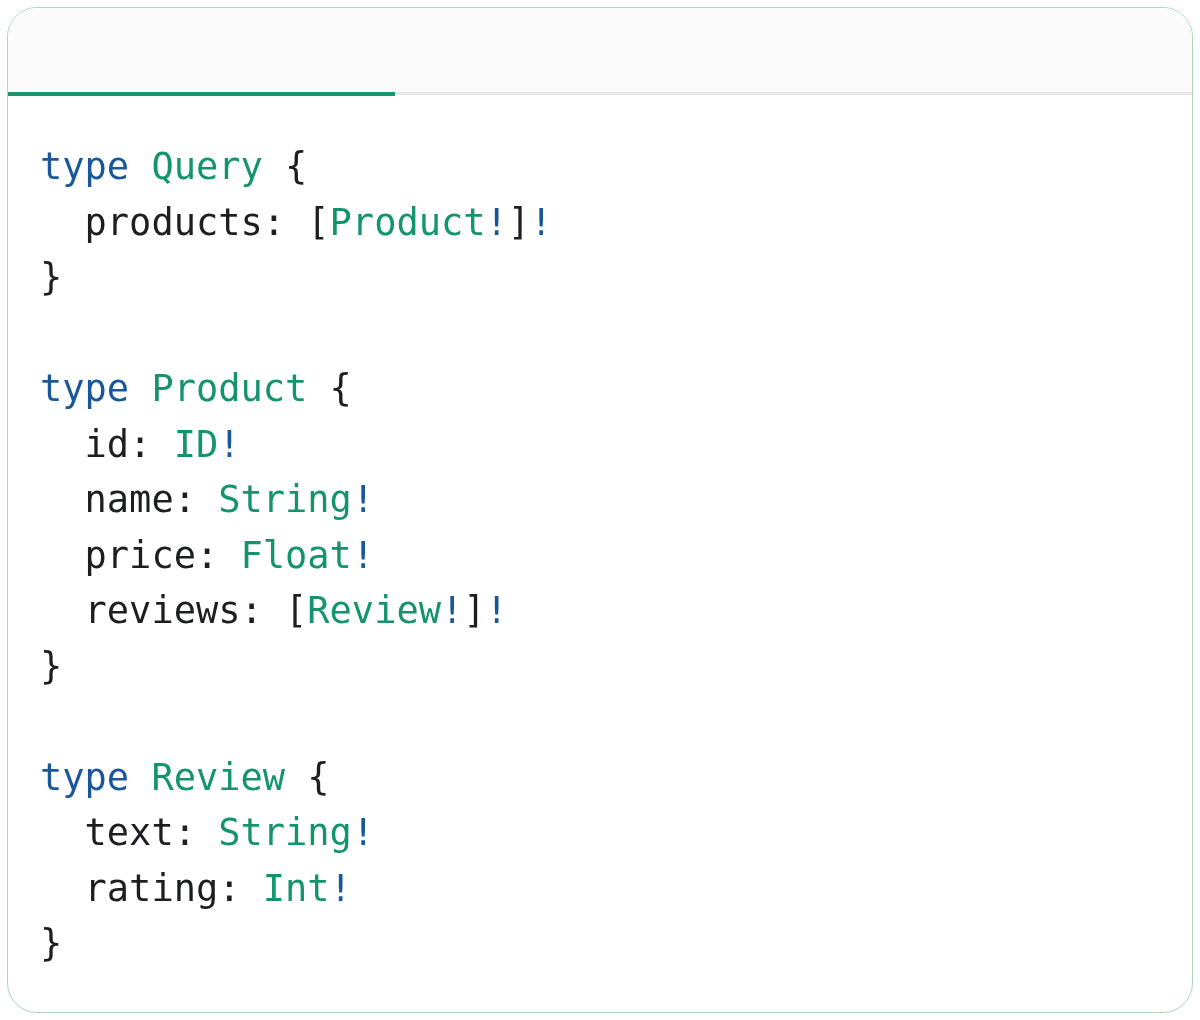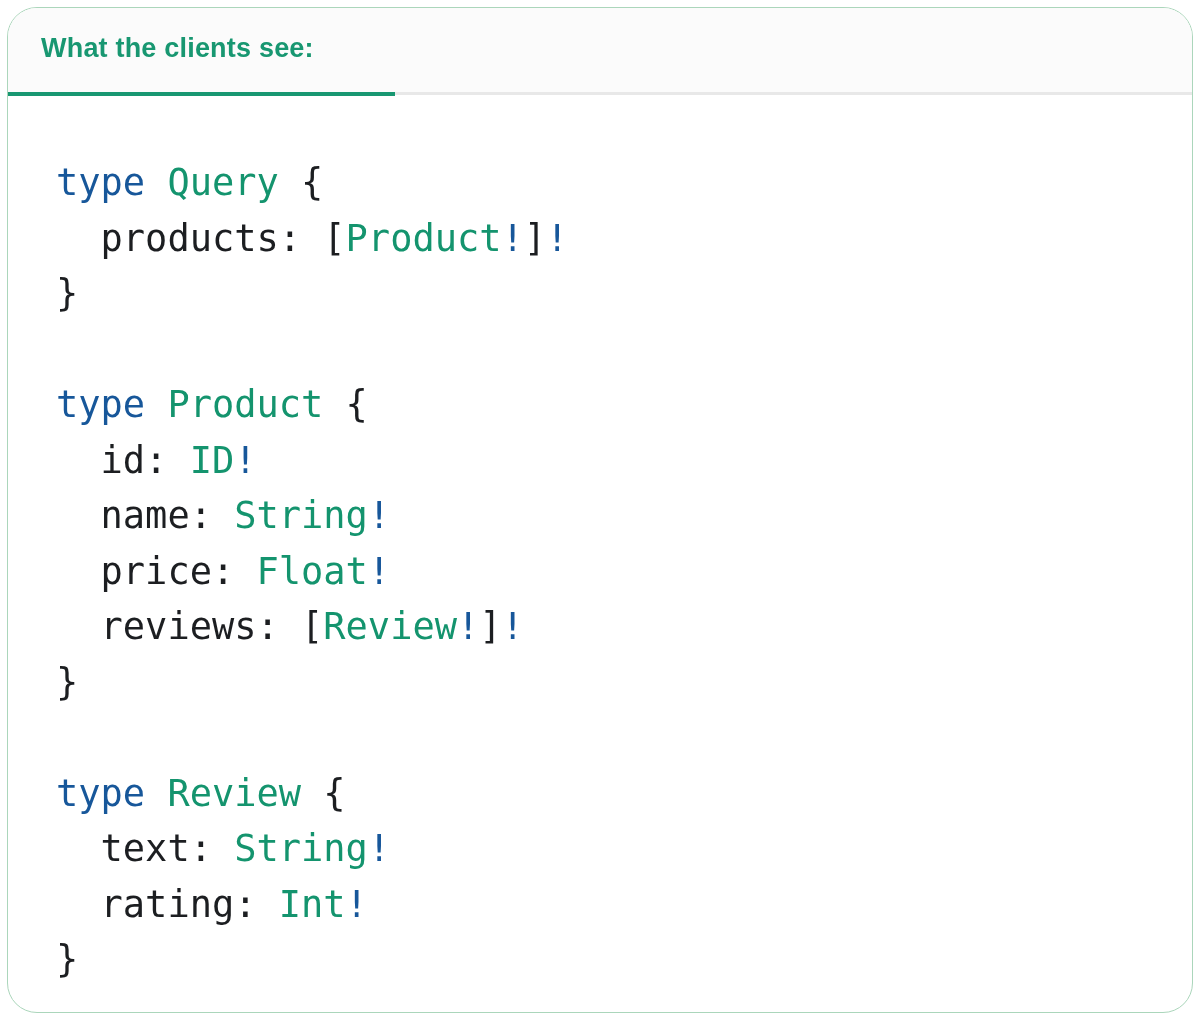--- a/index.html
+++ b/index.html
@@ -65,41 +65,38 @@
   .tab-underline {
     position: absolute;
     left: 0;
     top: 0;
     width: 387px;
     height: 4px;
     background: var(--accent-teal, #189771);
   }
 
   pre.code {
-    margin: 16px;
+    margin: 0;
     padding: 44px 20px 0 32px;
     font-family: "DejaVu Sans Mono", "Liberation Mono", monospace;
     font-size: 37px;
     line-height: 55.5px;
     color: var(--code-plain, #1c1e21);
     white-space: pre;
   }
 
   .code-line { height: 55.5px; }
 
   .tok-kw { color: var(--keyword-blue, #17579a); }
   .tok-ty { color: var(--type-teal, #14946e); }
   .tok-p  { color: var(--code-plain, #1c1e21); }
 </style>
 </head>
 <body>
 
 <div class="card">
   <div class="card-header">
-    <div class="tab">
-      <span class="tab-label">What the clients see:</span>
-    </div>
     <div class="divider">
       <div class="tab-underline"></div>
     </div>
   </div>
   <pre class="code"><div class="code-line"><span class="tok-kw">type</span><span class="tok-p"> </span><span class="tok-ty">Query</span><span class="tok-p"> {</span></div><div class="code-line"><span class="tok-p">  products: [</span><span class="tok-ty">Product</span><span class="tok-kw">!</span><span class="tok-p">]</span><span class="tok-kw">!</span></div><div class="code-line"><span class="tok-p">}</span></div><div class="code-line">&nbsp;</div><div class="code-line"><span class="tok-kw">type</span><span class="tok-p"> </span><span class="tok-ty">Product</span><span class="tok-p"> {</span></div><div class="code-line"><span class="tok-p">  id: </span><span class="tok-ty">ID</span><span class="tok-kw">!</span></div><div class="code-line"><span class="tok-p">  name: </span><span class="tok-ty">String</span><span class="tok-kw">!</span></div><div class="code-line"><span class="tok-p">  price: </span><span class="tok-ty">Float</span><span class="tok-kw">!</span></div><div class="code-line"><span class="tok-p">  reviews: [</span><span class="tok-ty">Review</span><span class="tok-kw">!</span><span class="tok-p">]</span><span class="tok-kw">!</span></div><div class="code-line"><span class="tok-p">}</span></div><div class="code-line">&nbsp;</div><div class="code-line"><span class="tok-kw">type</span><span class="tok-p"> </span><span class="tok-ty">Review</span><span class="tok-p"> {</span></div><div class="code-line"><span class="tok-p">  text: </span><span class="tok-ty">String</span><span class="tok-kw">!</span></div><div class="code-line"><span class="tok-p">  rating: </span><span class="tok-ty">Int</span><span class="tok-kw">!</span></div><div class="code-line"><span class="tok-p">}</span></div></pre>
 </div>
 
 </body></html>

